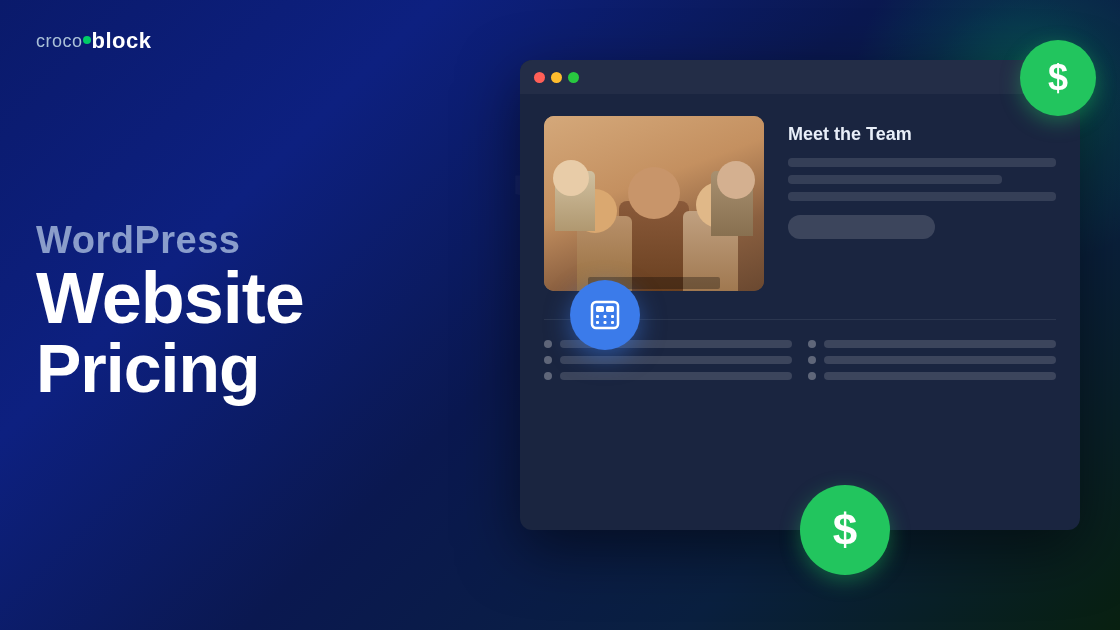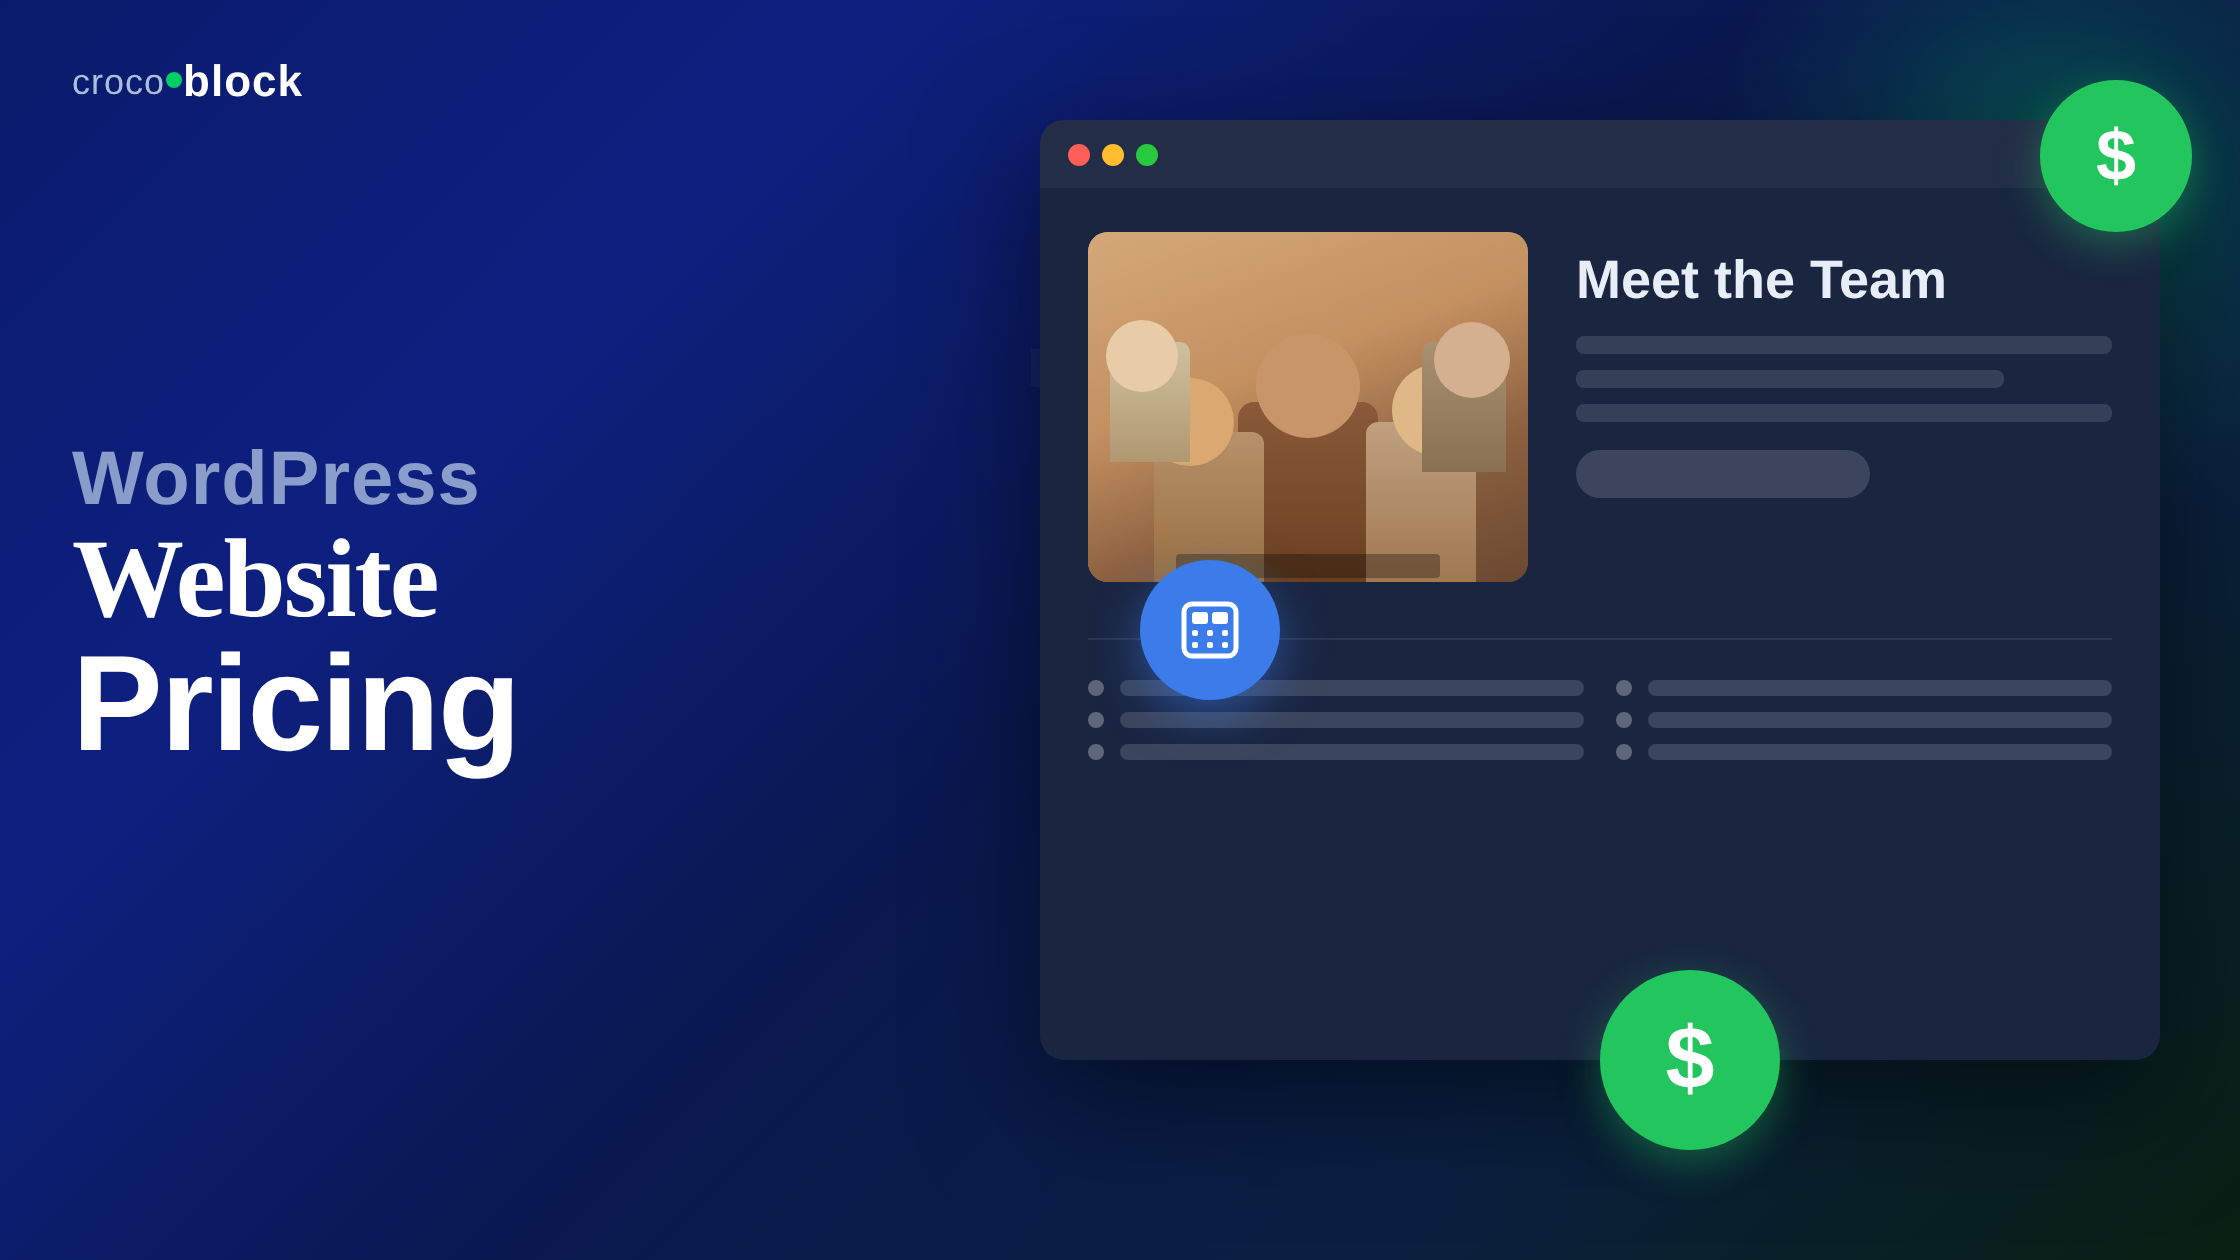--- a/index.html
+++ b/index.html
@@ -90,26 +90,25 @@
 
     .wordpress-label {
       font-size: 38px;
       font-weight: 600;
       color: rgba(180, 200, 230, 0.75);
       letter-spacing: 0.5px;
       line-height: 1.1;
     }
 
     .website-label {
-      font-size: 56px;
+      font-size: 72px;
       font-weight: 900;
       color: #ffffff;
       letter-spacing: -1px;
       line-height: 1.0;
-      font-family: Liberation Serif, serif;
     }
 
     .pricing-label {
       font-size: 68px;
       font-weight: 900;
       color: #ffffff;
       letter-spacing: -1px;
       line-height: 1.0;
     }
 
@@ -169,21 +168,21 @@
       position: relative;
       background: linear-gradient(160deg, #d4a87a 0%, #c49060 40%, #8b6040 70%, #6a4830 100%);
     }
 
     .meet-the-team-section {
       flex: 1;
       padding-top: 8px;
     }
 
     .meet-the-team-title {
-      font-size: 27px;
+      font-size: 18px;
       font-weight: 700;
       color: #e8eef8;
       margin-bottom: 12px;
       line-height: 1.2;
     }
 
     .content-line {
       height: 9px;
       background: rgba(255,255,255,0.12);
       border-radius: 4px;

